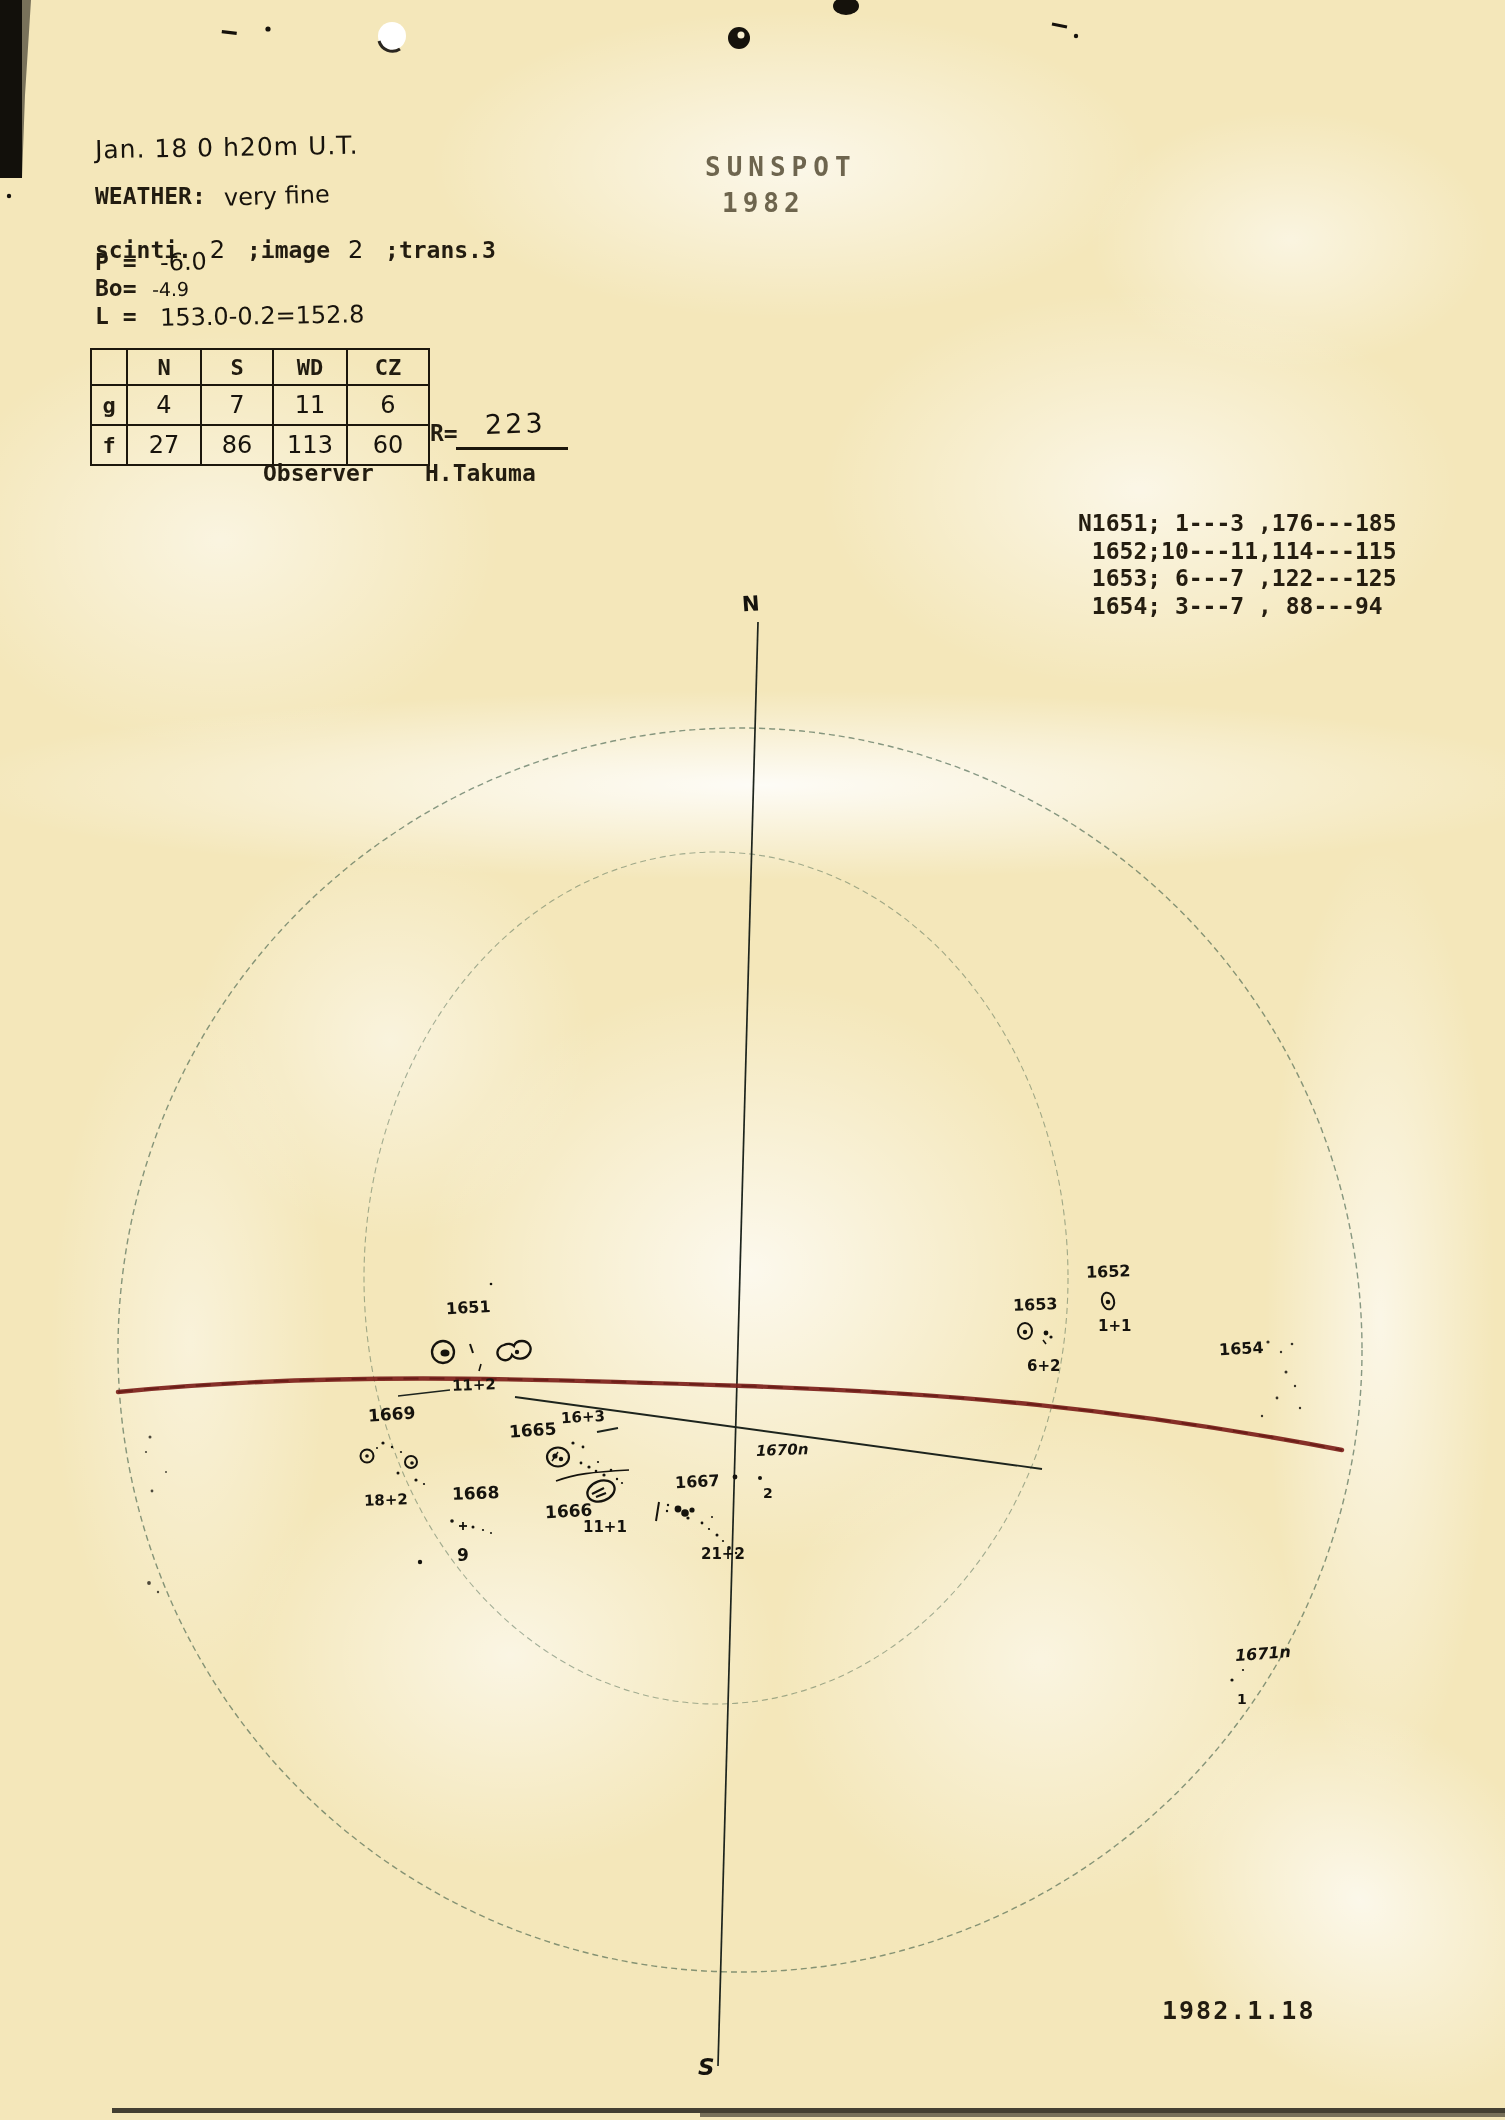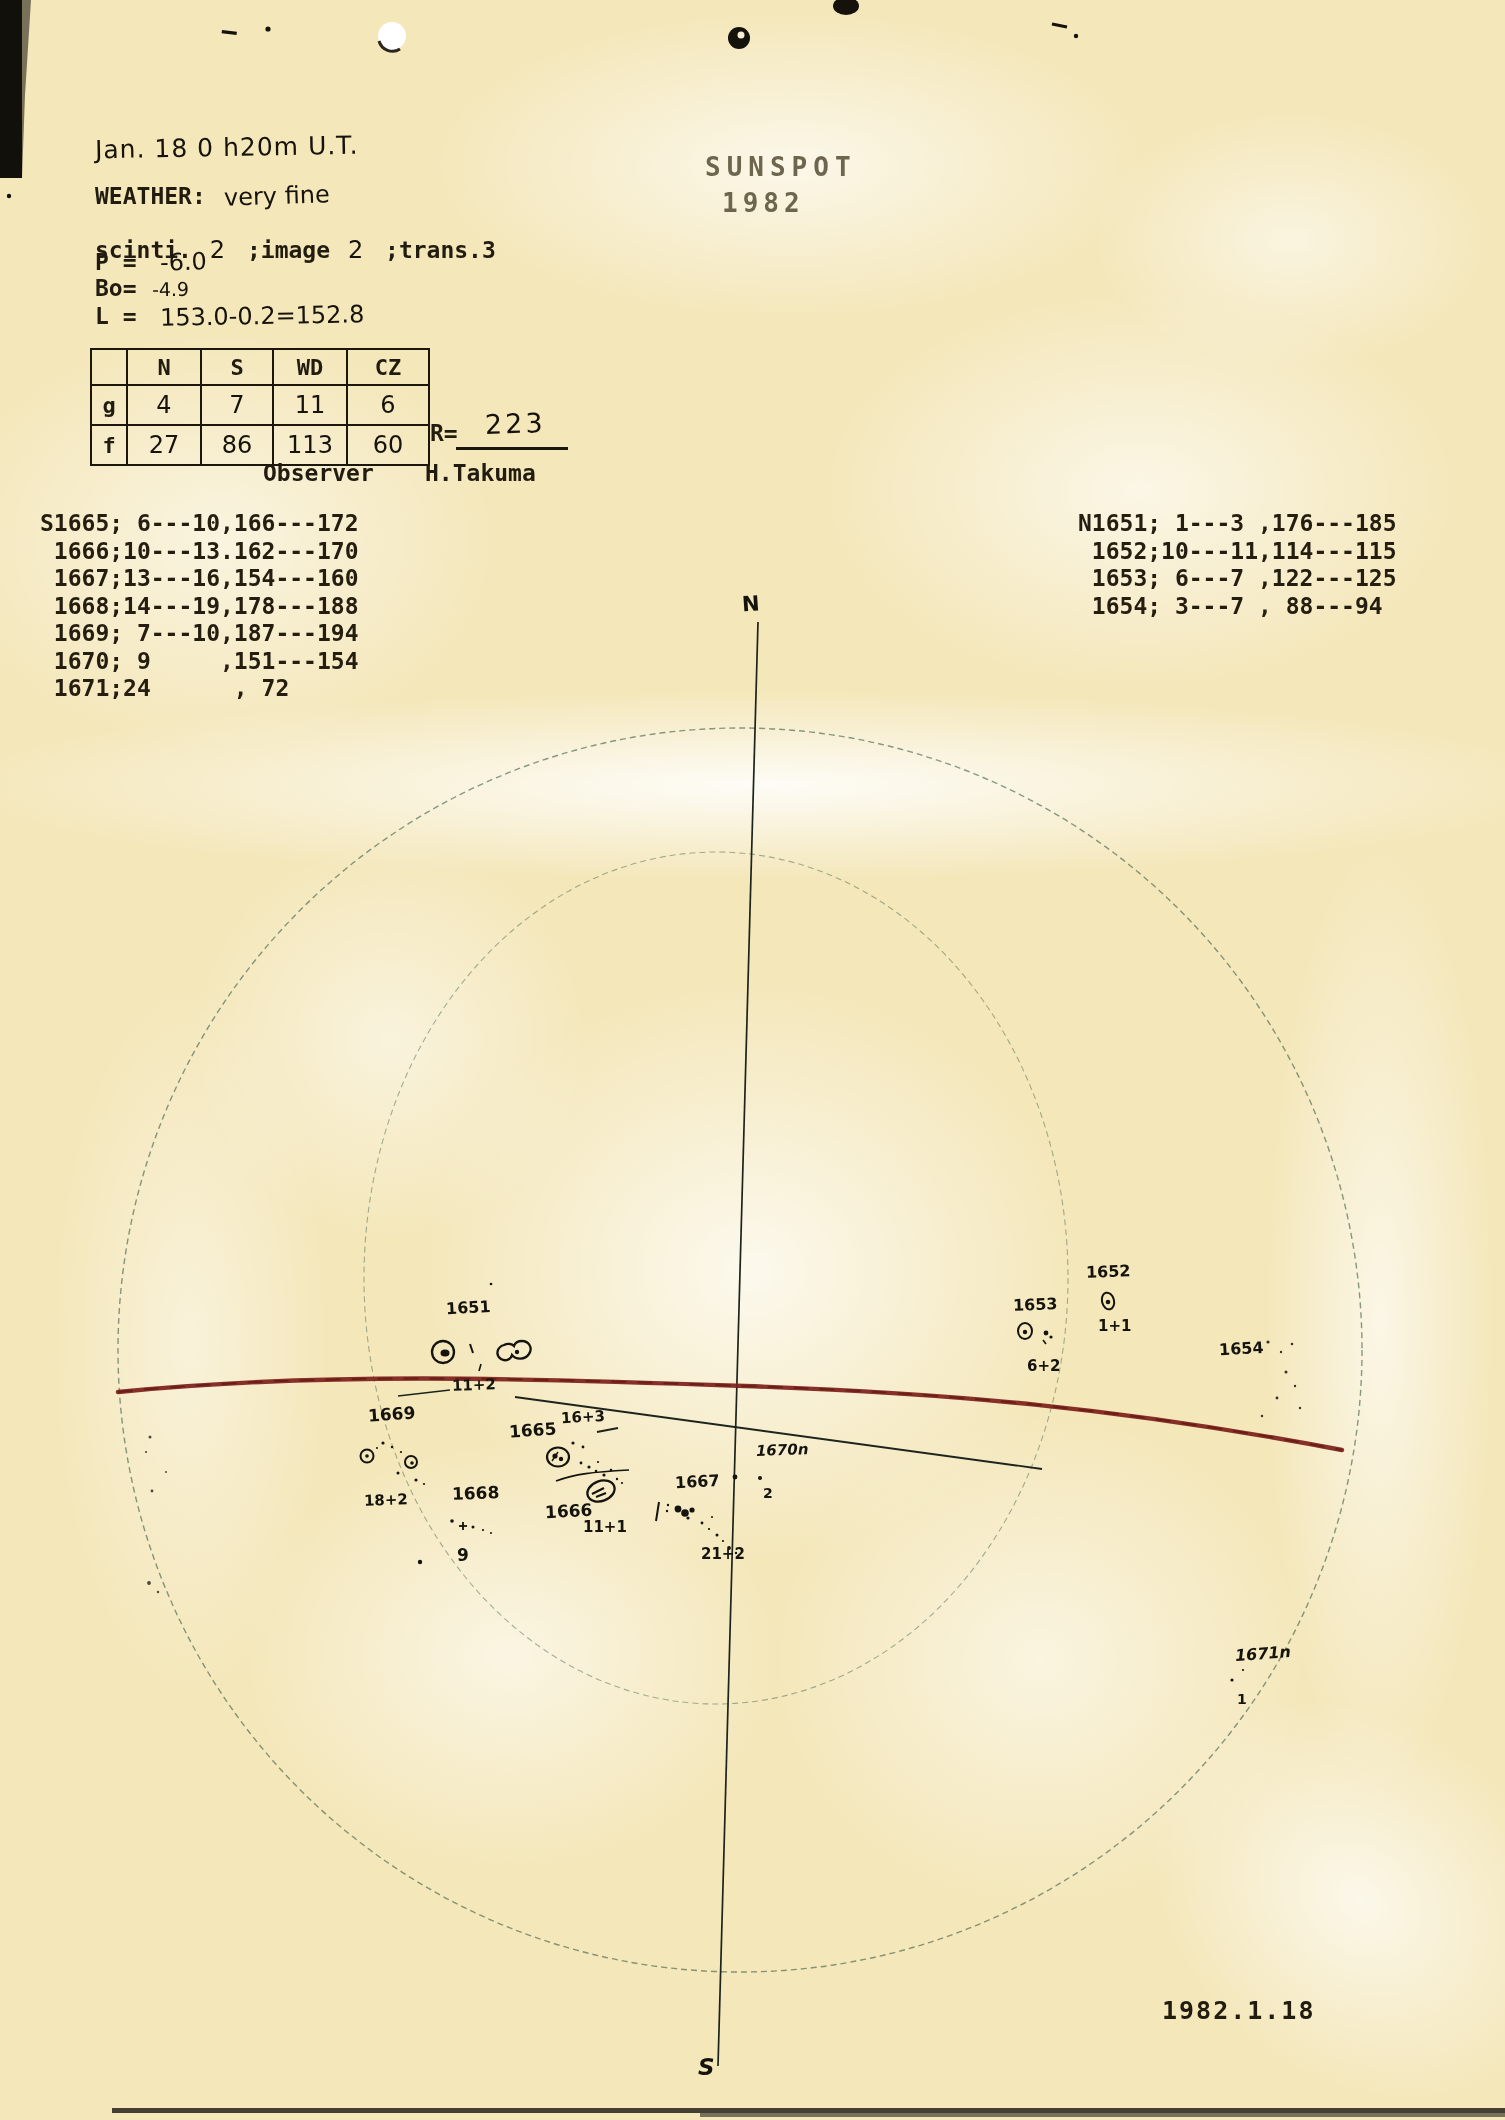--- a/index.html
+++ b/index.html
@@ -251,29 +251,20 @@
   </tbody>
     </table>
 
   <div class="txt t" style="left:430px;top:420px;font-size:23px;">R=</div>
   <div class="txt hw" style="left:485px;top:408px;font-size:27px;letter-spacing:3px;transform:rotate(-2deg)">223</div>
   <div class="underline-r"></div>
 
   <div class="txt t" style="left:263px;top:460px;font-size:23px;">Observer</div>
   <div class="txt t" style="left:425px;top:460px;font-size:23px;">H.Takuma</div>
 
-  <div class="txt" style="left:40px;top:510px;">
-    <div class="mono-line">S1665; 6---10,166---172</div>
-    <div class="mono-line"> 1666;10---13.162---170</div>
-    <div class="mono-line"> 1667;13---16,154---160</div>
-    <div class="mono-line"> 1668;14---19,178---188</div>
-    <div class="mono-line"> 1669; 7---10,187---194</div>
-    <div class="mono-line"> 1670; 9     ,151---154</div>
-    <div class="mono-line"> 1671;24      , 72</div>
-  </div>
 
   <div class="txt" style="left:1078px;top:510px;">
     <div class="mono-line">N1651; 1---3 ,176---185</div>
     <div class="mono-line"> 1652;10---11,114---115</div>
     <div class="mono-line"> 1653; 6---7 ,122---125</div>
     <div class="mono-line"> 1654; 3---7 , 88---94</div>
   </div>
 
   <span class="dl" style="left:742px;top:592px;font-size:21px;transform:rotate(-4deg)">N</span>
   <span class="dl" style="left:698px;top:2054px;font-size:23px;font-style:italic">S</span>

